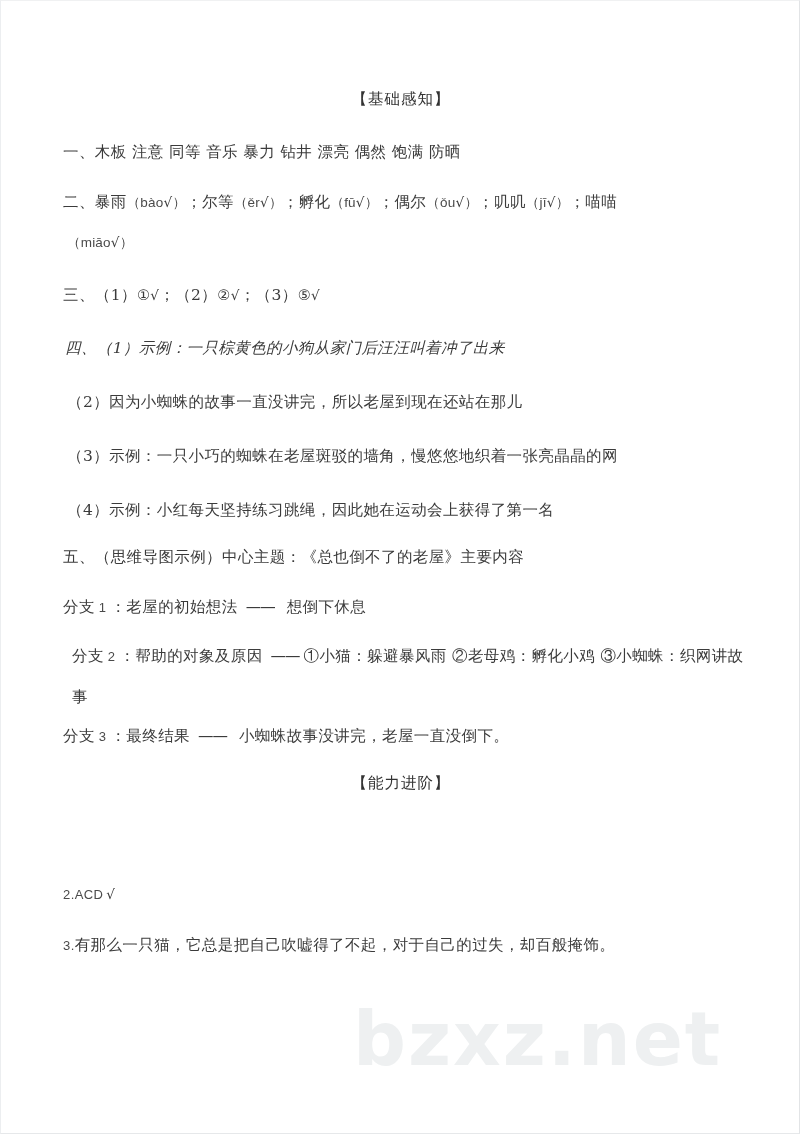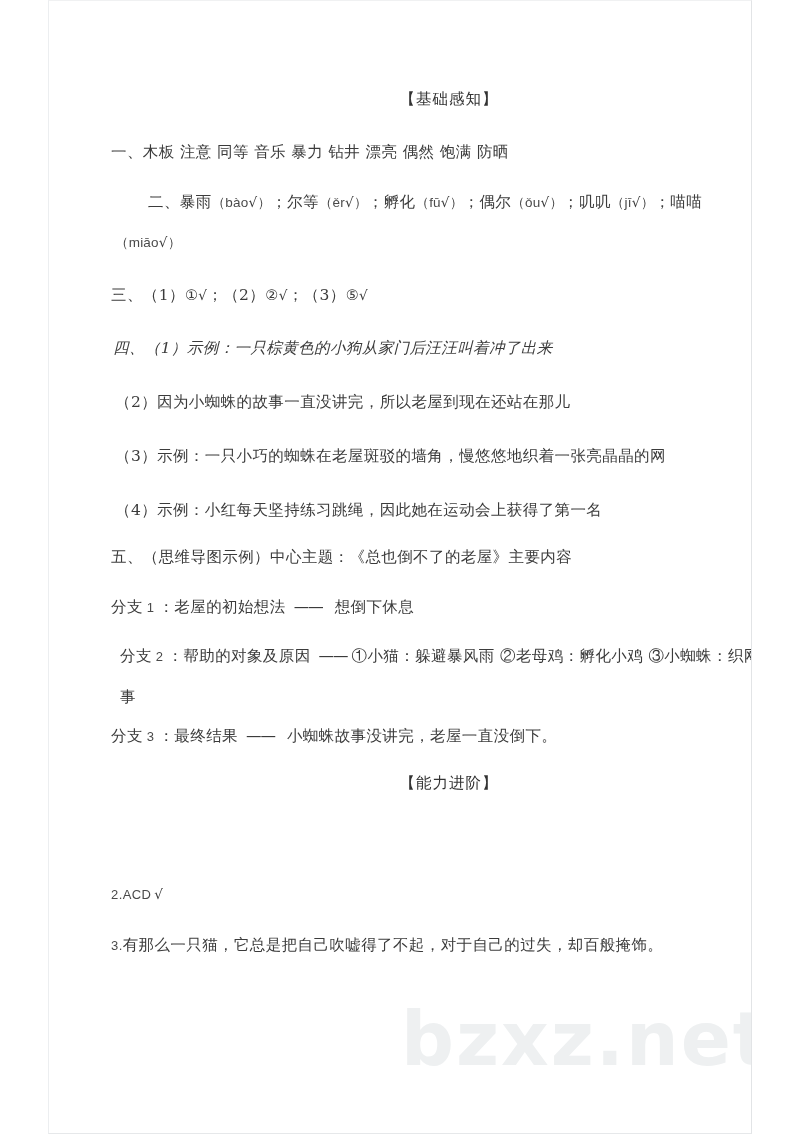--- a/index.html
+++ b/index.html
@@ -2,21 +2,21 @@
 <html><head>
 <meta charset="utf-8">
 <style>
   html, body {
     margin: 0;
     padding: 0;
     background: #ffffff;
   }
   #page {
     position: relative;
-    width: 704px;
+    width: 800px;
     height: 1134px;
     margin: 0 auto;
     background: #ffffff;
     box-sizing: border-box;
     border-left: 1px solid #eceef0;
     border-right: 1px solid #e2e4e6;
     border-top: 1px solid #f0f1f2;
     border-bottom: 1px solid #e6e8ea;
     overflow: hidden;
     font-family: "DejaVu Serif", serif;
@@ -92,21 +92,21 @@
 <body>
 
 <div id="page">
 
   <div class="heading" style="top:88px;">【基础感知】</div>
 
   <div class="line" style="left:62px; top:131px;">
     <span>一、</span><span>木板 注意 同等 音乐 暴力 钻井 漂亮 偶然 饱满 防晒</span>
   </div>
 
-  <div class="line" style="left:62px; top:181px;margin-left:37px;">
+  <div class="line" style="left:62px; top:181px;">
     <span>二、</span><span>暴雨</span><span class="py">（</span><span class="py">bào</span><span class="check">√</span><span class="py">）</span><span>；</span><span>尔等</span><span class="py">（</span><span class="py">ěr</span><span class="check">√</span><span class="py">）</span><span>；</span><span>孵化</span><span class="py">（</span><span class="py">fū</span><span class="check">√</span><span class="py">）</span><span>；</span><span>偶尔</span><span class="py">（</span><span class="py">ǒu</span><span class="check">√</span><span class="py">）</span><span>；</span><span>叽叽</span><span class="py">（</span><span class="py">jī</span><span class="check">√</span><span class="py">）</span><span>；</span><span>喵喵</span>
   </div>
 
   <div class="line" style="left:66px; top:221px;">
     <span class="py">（</span><span class="py">miāo</span><span class="check">√</span><span class="py">）</span>
   </div>
 
   <div class="line" style="left:62px; top:274px;">
     <span>三、</span><span>（1）</span><span class="circnum">①</span><span class="check">√</span><span>；</span><span>（2）</span><span class="circnum">②</span><span class="check">√</span><span>；</span><span>（3）</span><span class="circnum">⑤</span><span class="check">√</span>
   </div>

